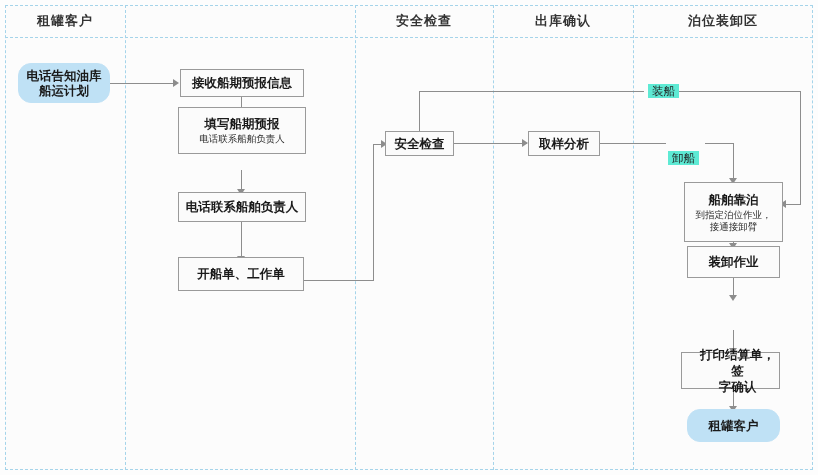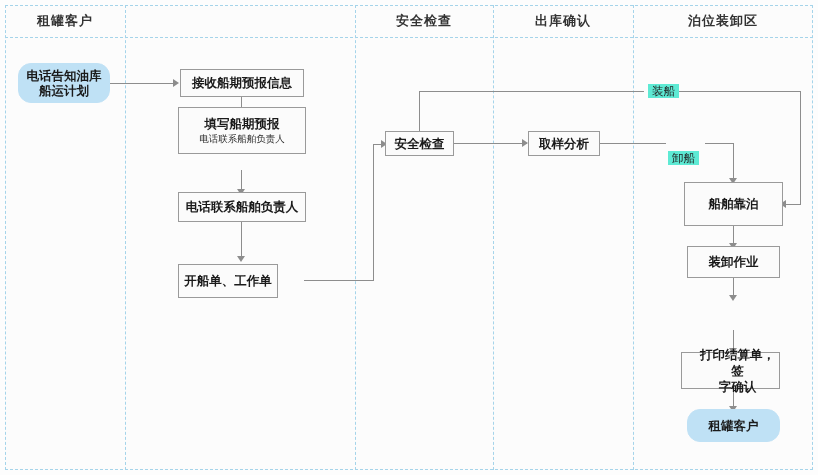--- a/index.html
+++ b/index.html
@@ -151,34 +151,36 @@
 
   <div class="node process" style="left:178px;top:107px;width:128px;height:47px;">
     <div>填写船期预报</div>
     <div class="sub">电话联系船舶负责人</div>
   </div>
 
   <div class="node process" style="left:178px;top:192px;width:128px;height:30px;">
     <div>电话联系船舶负责人</div>
   </div>
 
-  <div class="node process" style="left:178px;top:264px;width:100px;height:34px;text-align:center;">
+  <div class="node process" style="left:178px;top:257px;width:126px;height:34px;text-align:center;">
     <div>开船单、工作单</div>
   </div>
 
   <div class="node process" style="left:385px;top:131px;width:69px;height:25px;">
     <div>安全检查</div>
   </div>
 
   <div class="node process" style="left:528px;top:131px;width:72px;height:25px;">
     <div>取样分析</div>
   </div>
 
-  <div class="node process" style="left:684px;top:182px;width:99px;height:44px;">
+  <div class="node process" style="left:684px;top:182px;width:99px;height:60px;">
     <div>船舶靠泊</div>
+    <div class="sub" style="white-space:pre-line;">到指定泊位作业，
+接通接卸臂</div>
   </div>
 
   <div class="node process" style="left:687px;top:246px;width:93px;height:32px;">
     <div>装卸作业</div>
   </div>
 
 
   <div class="node process" style="left:681px;top:352px;width:99px;height:37px;padding-left:14px;">
     <div>打印结算单，签</div>
     <div>字确认</div>

